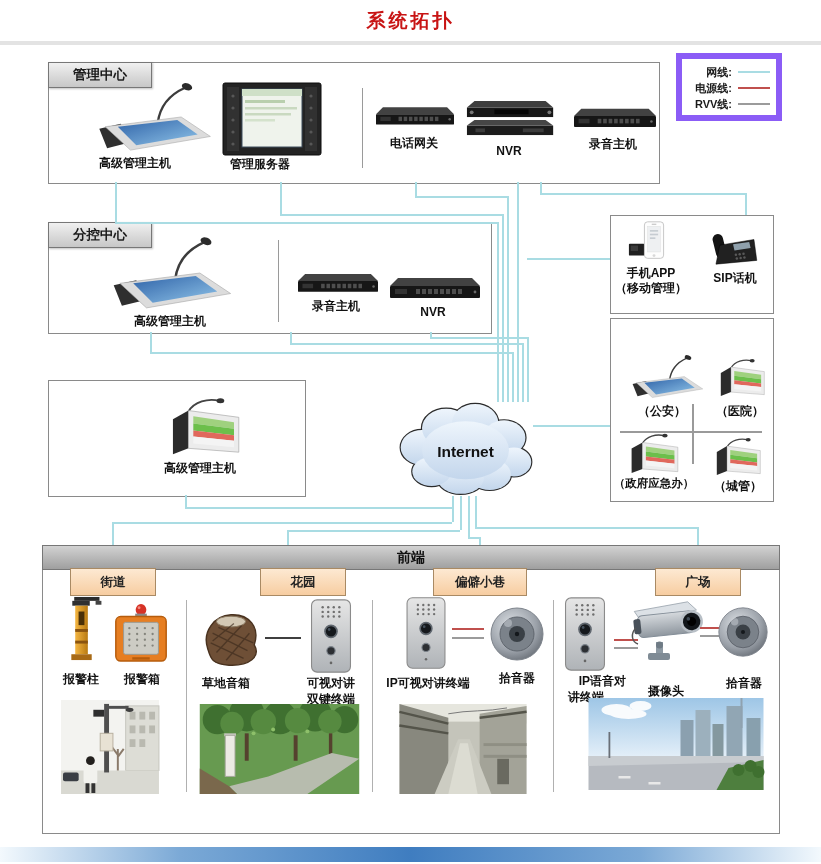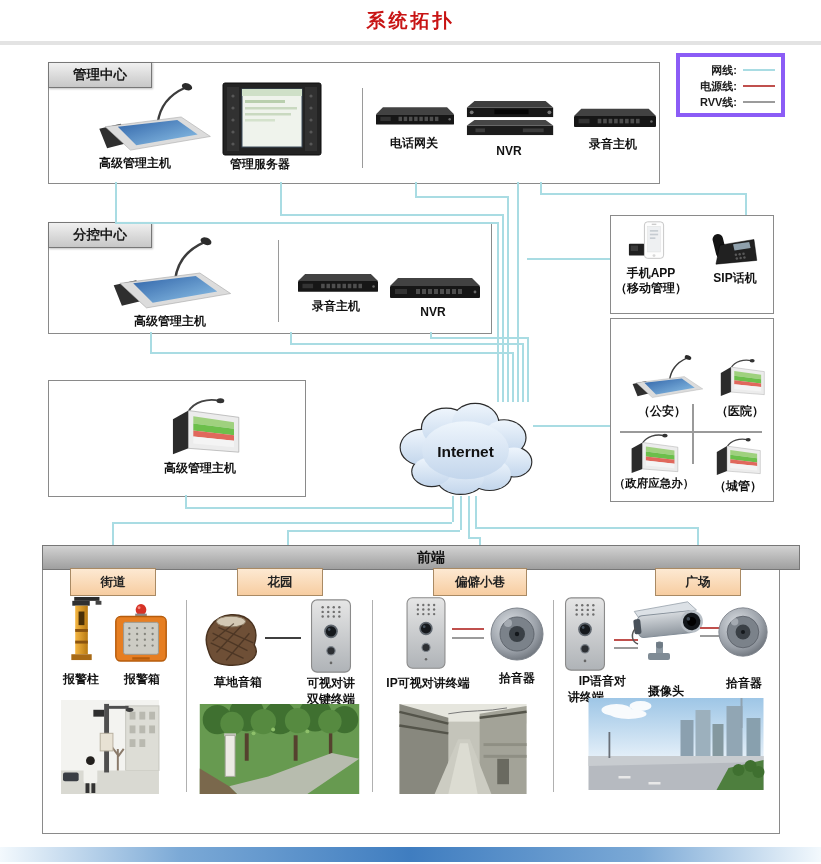--- a/index.html
+++ b/index.html
@@ -18,21 +18,21 @@
         background:linear-gradient(var(--zone1,#fde9d2),var(--zone2,#f7cda1));
         border:1px solid #a98a64;font-weight:bold;font-size:12.5px;color:#222;}
   .ln{position:absolute;}
   .net{background:var(--net,#a9dce3);}
   .pwr{background:var(--pwr,#c0504d);}
   .rvv{background:var(--rvv,#9b9b9b);}
   .dash{background:#3f3f3f;}
   .gray{background:#9a9a9a;}
   .lh{height:2px;} .lv{width:2px;}
   .dev{position:absolute;}
-  .legend{position:absolute;border:4px solid #8b5cf6;background:#fff;padding:5px 6px 3px 11px;}
+  .legend{position:absolute;border:6px solid #8b5cf6;background:#fff;padding:5px 6px 3px 4px;}
   .lrow{display:flex;align-items:center;height:16px;}
   .lrow .t{width:46px;text-align:right;font-weight:bold;font-size:11px;padding-right:6px;}
   .lrow .s{width:32px;height:2px;}
   .title{position:absolute;left:0;top:8px;width:100%;text-align:center;
          font-weight:bold;font-size:19px;letter-spacing:3px;color:var(--title,#c81414);}
   .cloudtext{font-weight:bold;}
   .strip{position:absolute;left:0;top:847px;width:821px;height:15px;
          background:linear-gradient(to right,#f3f9fd,#7ba9d6 22%,#3f7dc0 50%,#7ba9d6 78%,#f3f9fd);}
 </style>
 </head>
@@ -522,27 +522,27 @@
       <ellipse cx="125" cy="75" rx="18" ry="15"></ellipse>
         <ellipse cx="100" cy="88" rx="22" ry="16"></ellipse>
       <ellipse cx="70" cy="92" rx="24" ry="16"></ellipse>
         <ellipse cx="40" cy="85" rx="20" ry="15"></ellipse>
       <ellipse cx="75" cy="63" rx="45" ry="30"></ellipse>
     </g>
     <text class="cloudtext" x="75" y="70" text-anchor="middle" font-size="16" font-weight="bold" fill="#111"><tspan>Internet</tspan></text>
   </svg>
 
   <div class="box" style="left:42px;top:545px;width:736px;height:287px;"></div>
-  <div class="bar" style="left:42px;top:545px;width:736px;height:23px;padding-left:20px;">
+  <div class="bar" style="left:42px;top:545px;width:736px;height:23px;">
     <span>前端</span>
   </div>
   <div class="zone" style="left:70px;top:568px;width:84px;height:26px;">
       <span>街道</span>
     </div>
-  <div class="zone" style="left:237px;top:568px;width:84px;height:26px;">
+  <div class="zone" style="left:260px;top:568px;width:84px;height:26px;">
       <span>花园</span>
     </div>
   <div class="zone" style="left:433px;top:568px;width:92px;height:26px;">
       <span>偏僻小巷</span>
     </div>
   <div class="zone" style="left:655px;top:568px;width:84px;height:26px;">
       <span>广场</span>
     </div>
 
   <div class="abs" style="left:186px;top:600px;width:1px;height:192px;background:#b0b0b0;"></div>
@@ -557,21 +557,21 @@
       <use href="#sym-abox"></use>
     </svg>
   <div class="lbl" style="left:107px;top:672px;width:70px;">报警箱</div>
   <svg class="dev" style="left:60px;top:700px;width:100px;height:94px;">
       <use href="#sym-ph-street"></use>
     </svg>
 
   <svg class="dev" style="left:198px;top:608px;width:66px;height:62px;">
       <use href="#sym-rock"></use>
     </svg>
-  <div class="lbl" style="left:196px;top:676px;width:84px;font-family:Liberation Mono, monospace;">草地音箱</div>
+  <div class="lbl" style="left:184px;top:676px;width:84px;">草地音箱</div>
   <div class="ln dash lh" style="left:265px;top:637px;width:36px;"></div>
   <svg class="dev" style="left:306px;top:598px;width:50px;height:76px;">
       <use href="#sym-door"></use>
     </svg>
   <div class="lbl" style="left:291px;top:676px;width:80px;">可视对讲</div>
   <div class="lbl" style="left:291px;top:692px;width:80px;">双键终端</div>
   <svg class="dev" style="left:198px;top:704px;width:163px;height:90px;">
       <use href="#sym-ph-park"></use>
     </svg>
 

